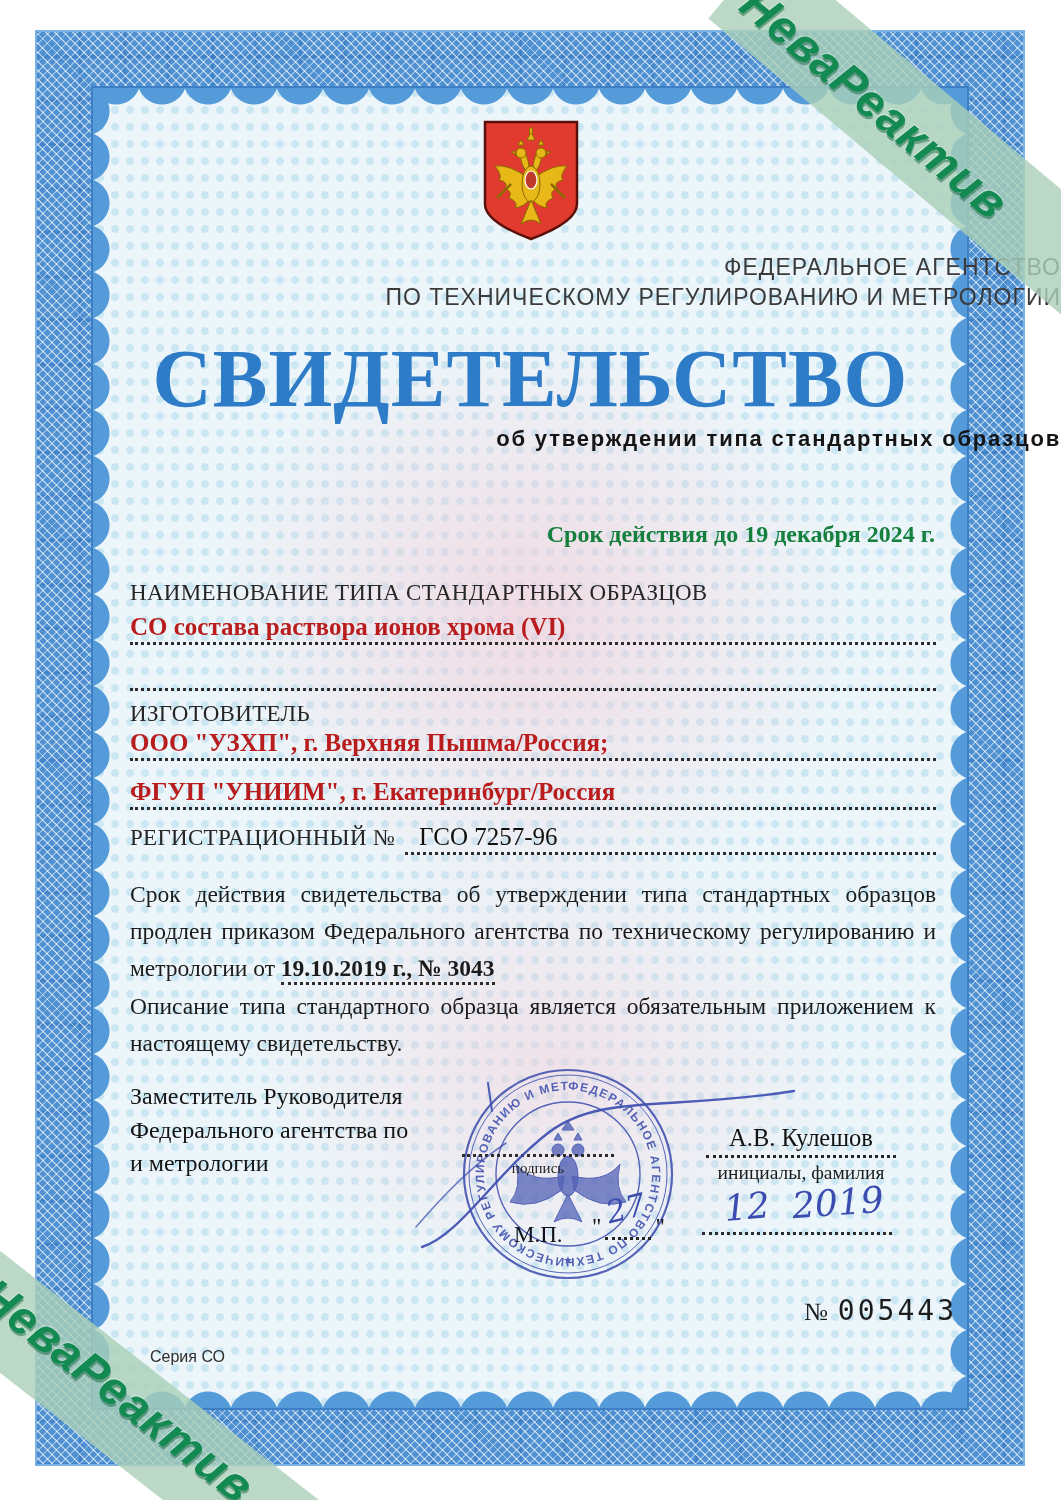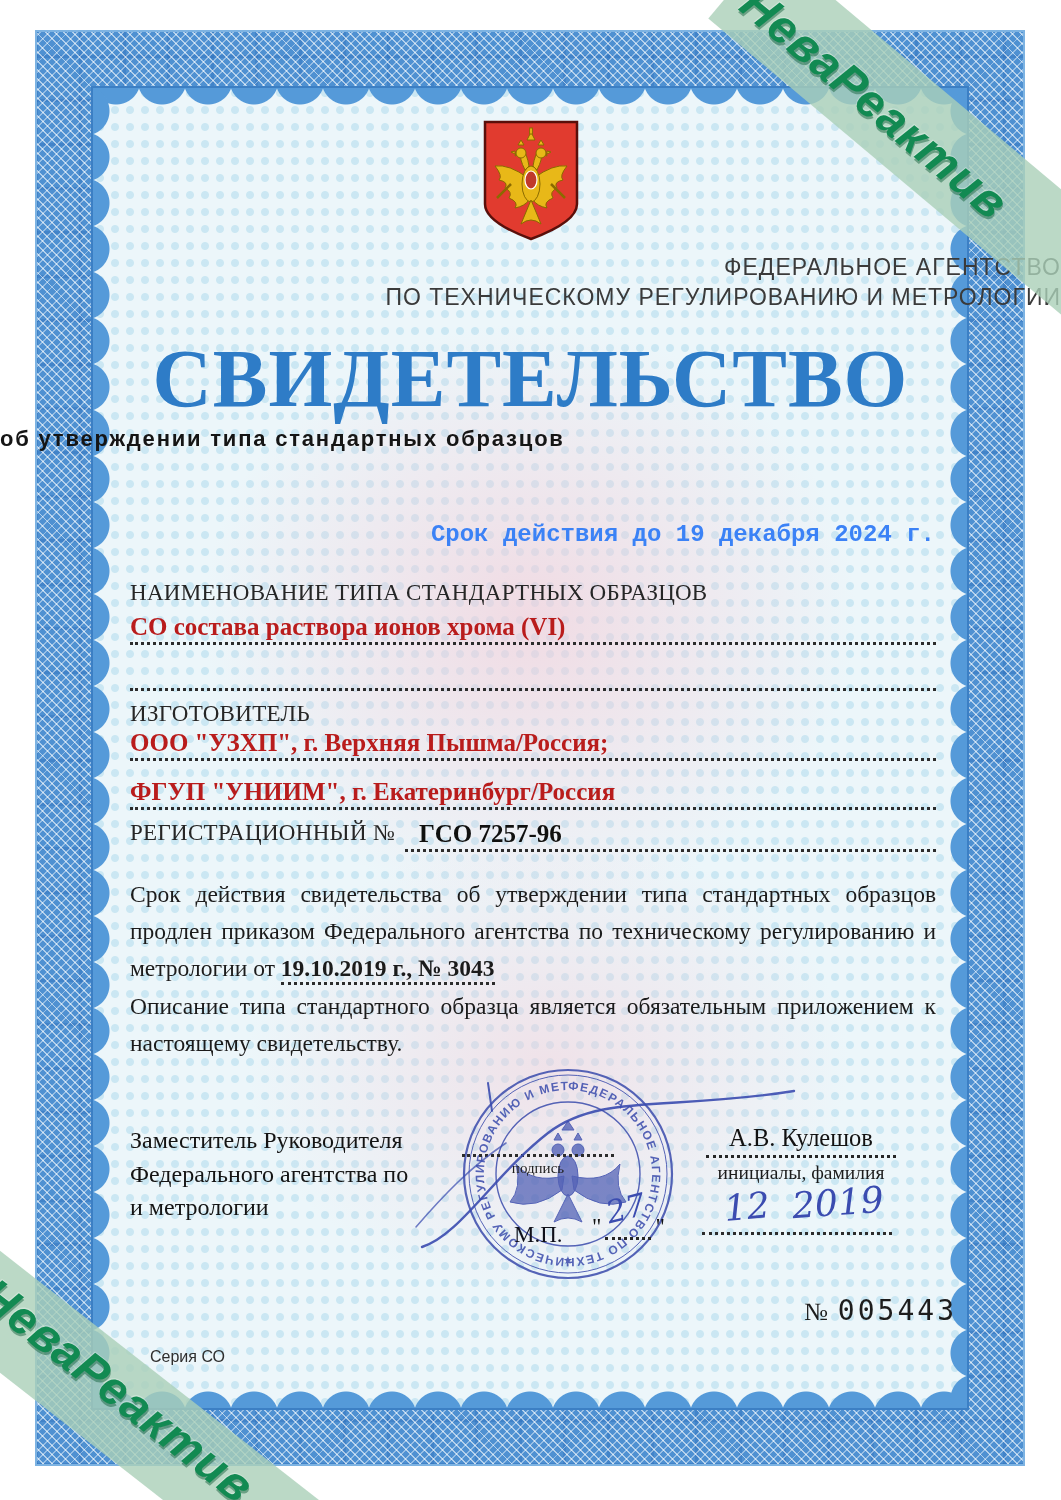--- a/index.html
+++ b/index.html
@@ -33,47 +33,47 @@
   .sc-right{top:0;bottom:0;right:0;width:26px;
     background:radial-gradient(circle at 34px 23px, #559ad9 24px, rgba(85,154,217,0) 25px) 0 0/26px 46px repeat-y;}
 
   
   .abs{position:absolute;z-index:4;}
   .emblem{left:481px;top:118px;width:100px;height:124px;}
   .agency{left:0;width:100%;top:252px;text-align:right;font-family:"Liberation Sans",sans-serif;
           font-size:23px;letter-spacing:1px;color:#3a3a3a;line-height:30px;}
   .title{left:0;width:100%;top:332px;text-align:center;font-weight:bold;font-size:82px;
          color:#2e7cc7;letter-spacing:1px;}
-  .subtitle{left:0;width:100%;top:426px;text-align:left;font-family:"Liberation Sans",sans-serif;
+  .subtitle{left:0;width:100%;top:426px;text-align:right;font-family:"Liberation Sans",sans-serif;
             font-weight:bold;font-size:22px;letter-spacing:1.8px;color:#151515;}
   .regline{left:0;width:100%;top:473px;text-align:center;font-weight:bold;font-size:28px;color:#1c1c28;}
   .regline .gap{display:inline-block;width:28px;}
-  .validity{right:126px;top:521px;font-weight:bold;font-size:24px;color:#3b82f6;font-family:Liberation Mono, monospace;}
+  .validity{right:126px;top:521px;font-weight:bold;font-size:24px;color:#15803d;}
 
   .label{font-size:23px;color:#262626;letter-spacing:.3px;}
   .dotted{border-bottom:3px dotted #2c2c2c;}
   .field-line{display:flex;align-items:flex-end;}
   .value{font-weight:bold;font-size:25px;color:#b91c1c;padding-bottom:1px;}
   .name-label{left:130px;top:580px;}
   .name-line{left:130px;top:602px;width:806px;height:40px;}
   .blank-line{left:130px;top:650px;width:806px;height:38px;}
   .manuf-label{left:130px;top:701px;}
   .manuf-line1{left:130px;top:716px;width:806px;height:42px;}
   .manuf-line2{left:130px;top:765px;width:806px;height:42px;}
-  .reg-row{left:130px;top:820px;width:806px;height:38px;display:flex;align-items:flex-start;}
+  .reg-row{left:130px;top:820px;width:806px;height:38px;display:flex;align-items:center;}
   .reg-row .label{padding-bottom:3px;white-space:nowrap;}
-  .reg-value{flex:1;margin-left:10px;border-bottom:3px dotted #2c2c2c;font-weight:bold;
+  .reg-value{flex:1;margin-left:10px;border-bottom:3px dotted #2c2c2c;font-weight:normal;
              font-size:25px;color:#10100f;padding:0 0 1px 14px;}
 
   .para{left:130px;width:806px;text-align:justify;font-size:23.5px;line-height:37px;color:#1b1b1b;}
   .para1{top:876px;}
   .para2{top:988px;}
   .hl{font-weight:bold;border-bottom:3px dotted #2c2c2c;padding-bottom:1px;}
 
-  .position{left:130px;top:1124px;width:330px;font-size:24px;line-height:33.5px;color:#141414;}
+  .position{left:130px;top:1080px;width:330px;font-size:24px;line-height:33.5px;color:#141414;}
   .stamp{left:458px;top:1062px;width:220px;height:224px;z-index:3;opacity:.9;}
   .sig-stroke{left:408px;top:1075px;width:400px;height:185px;z-index:6;}
   .sign-line{left:462px;top:1120px;width:152px;height:34px;}
   .sign-caption{left:462px;top:1160px;width:152px;text-align:center;font-size:15px;color:#1f1f1f;}
   .mp{left:514px;top:1222px;font-size:23px;color:#10101a;}
   .day-cell{left:592px;top:1214px;font-size:23px;color:#141414;display:flex;align-items:flex-end;gap:4px;}
   .day-cell .dotgap{width:46px;height:22px;border-bottom:3px dotted #262626;}
   .hand{font-family:"DejaVu Serif",serif;font-style:italic;color:#3b4cb0;z-index:7;}
   .hand-day{left:606px;top:1190px;font-size:31px;transform:rotate(-14deg);}
   .date-line{left:702px;top:1200px;width:190px;height:32px;}

